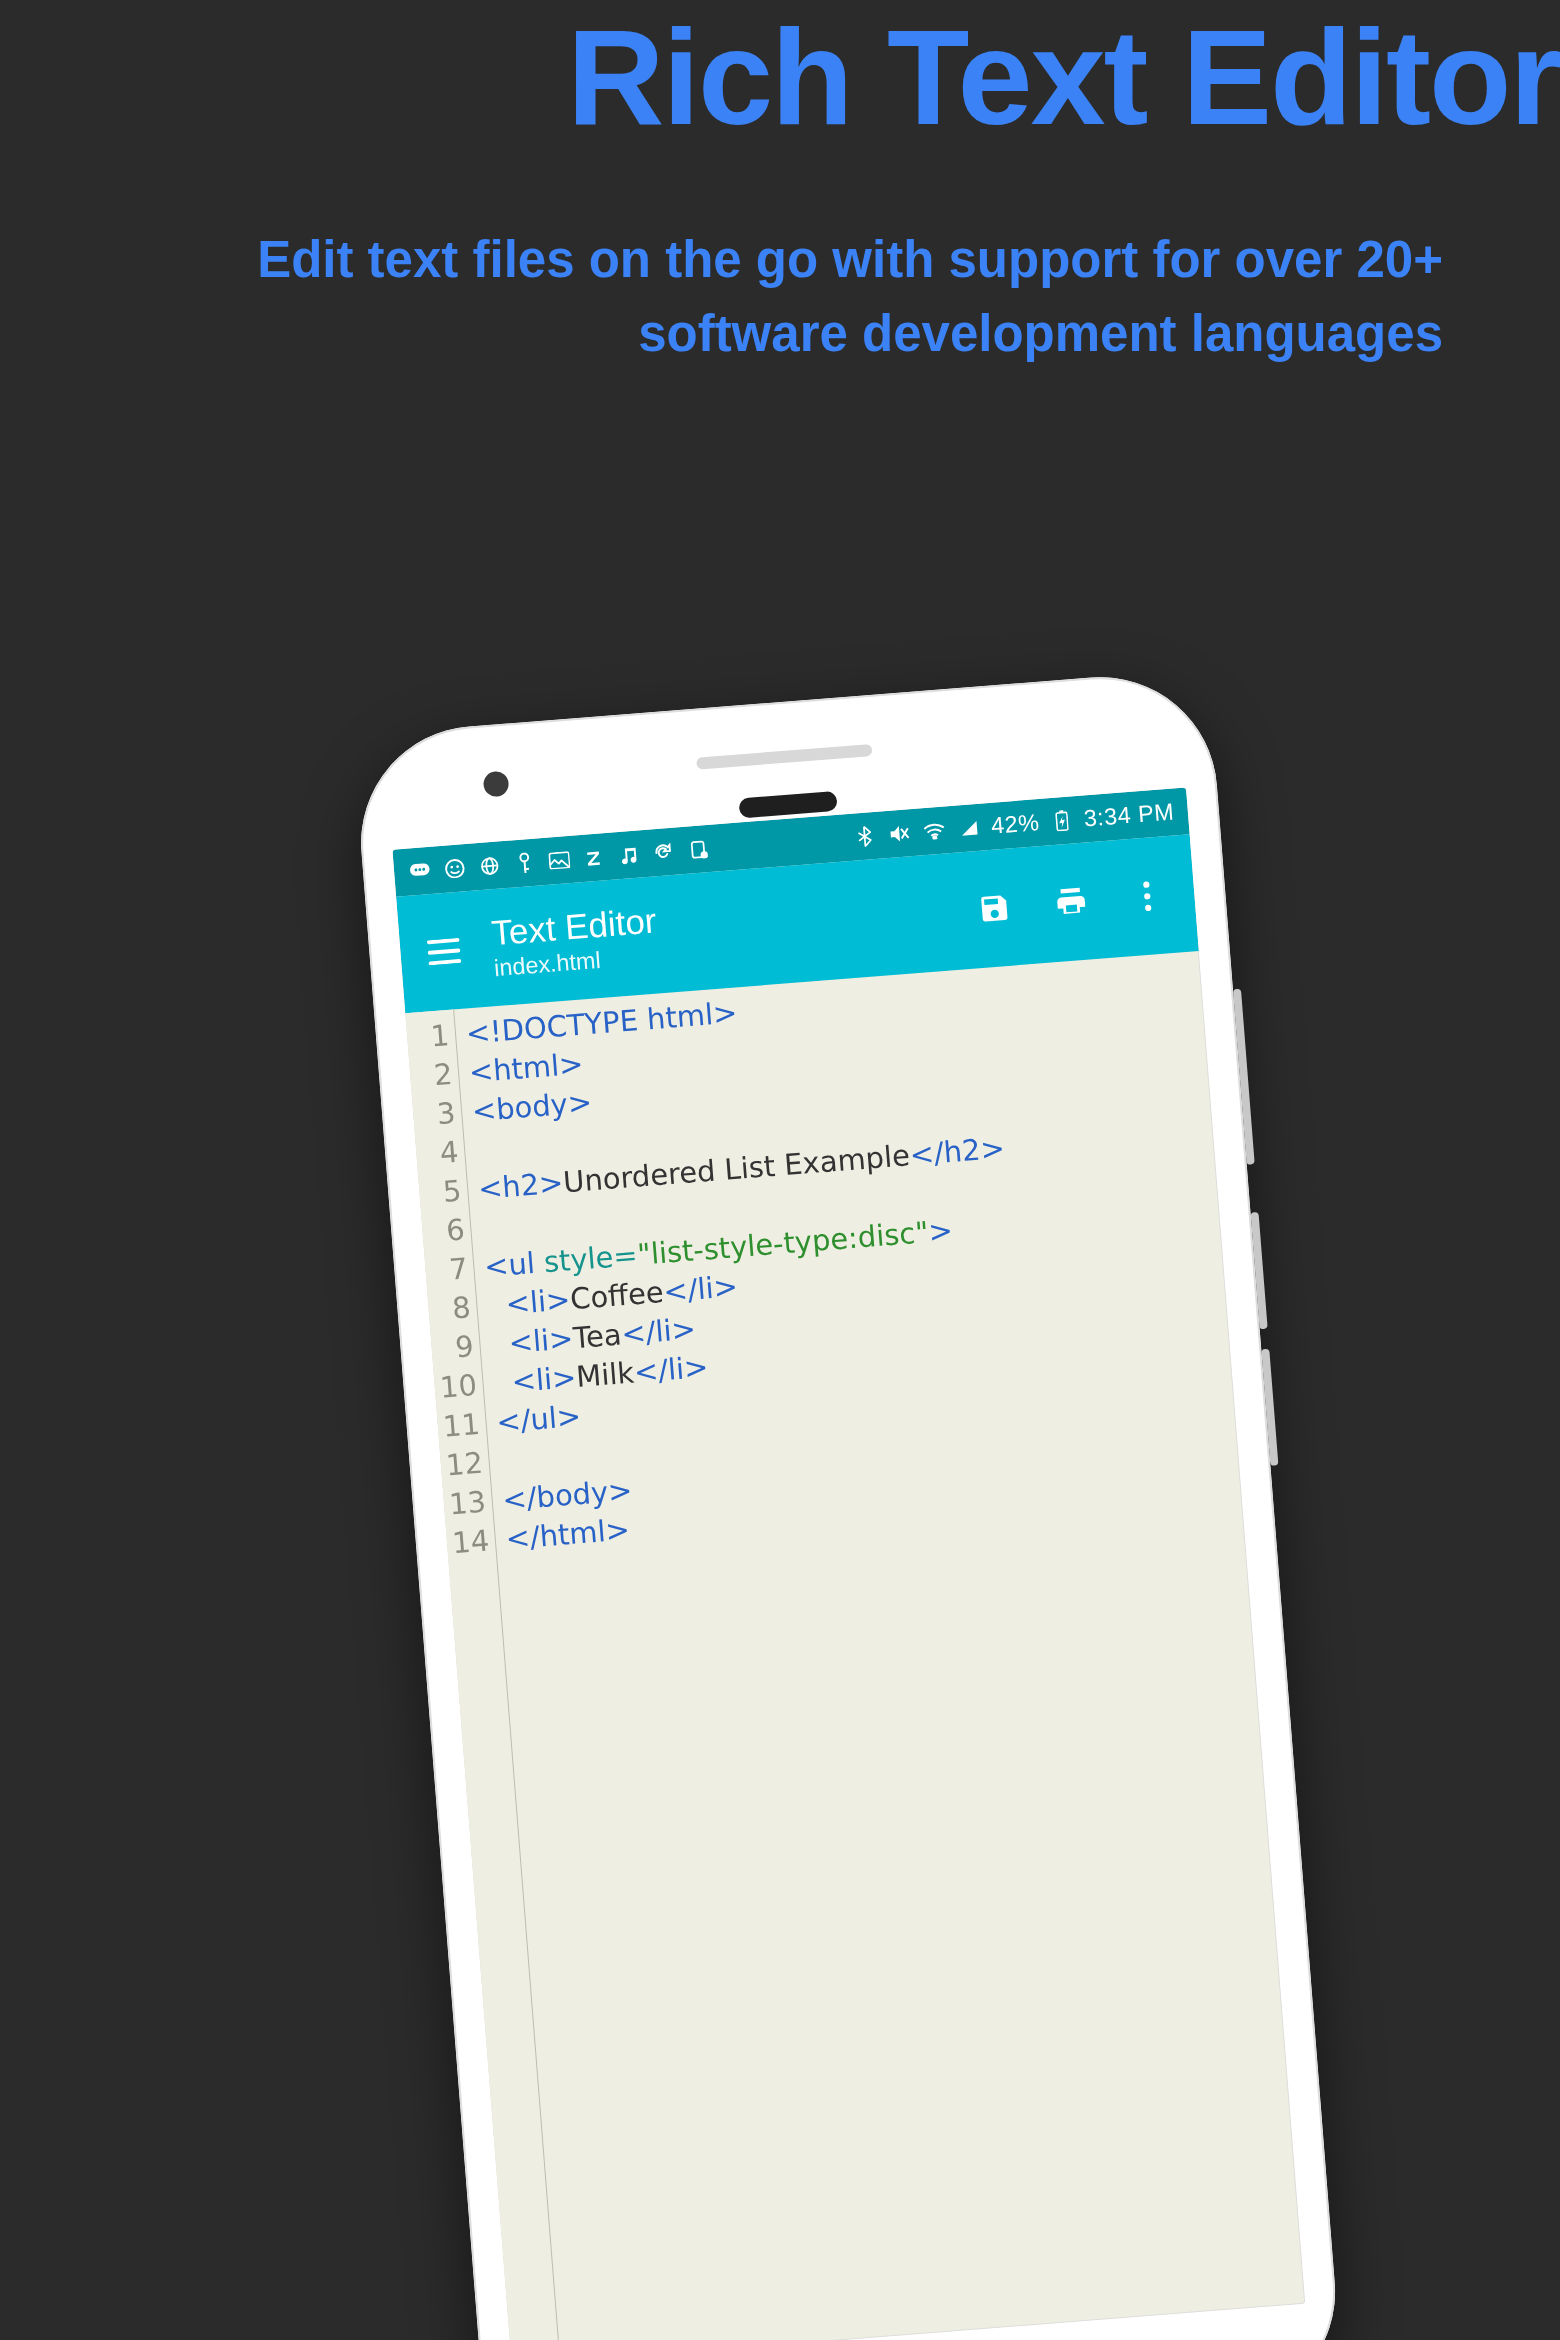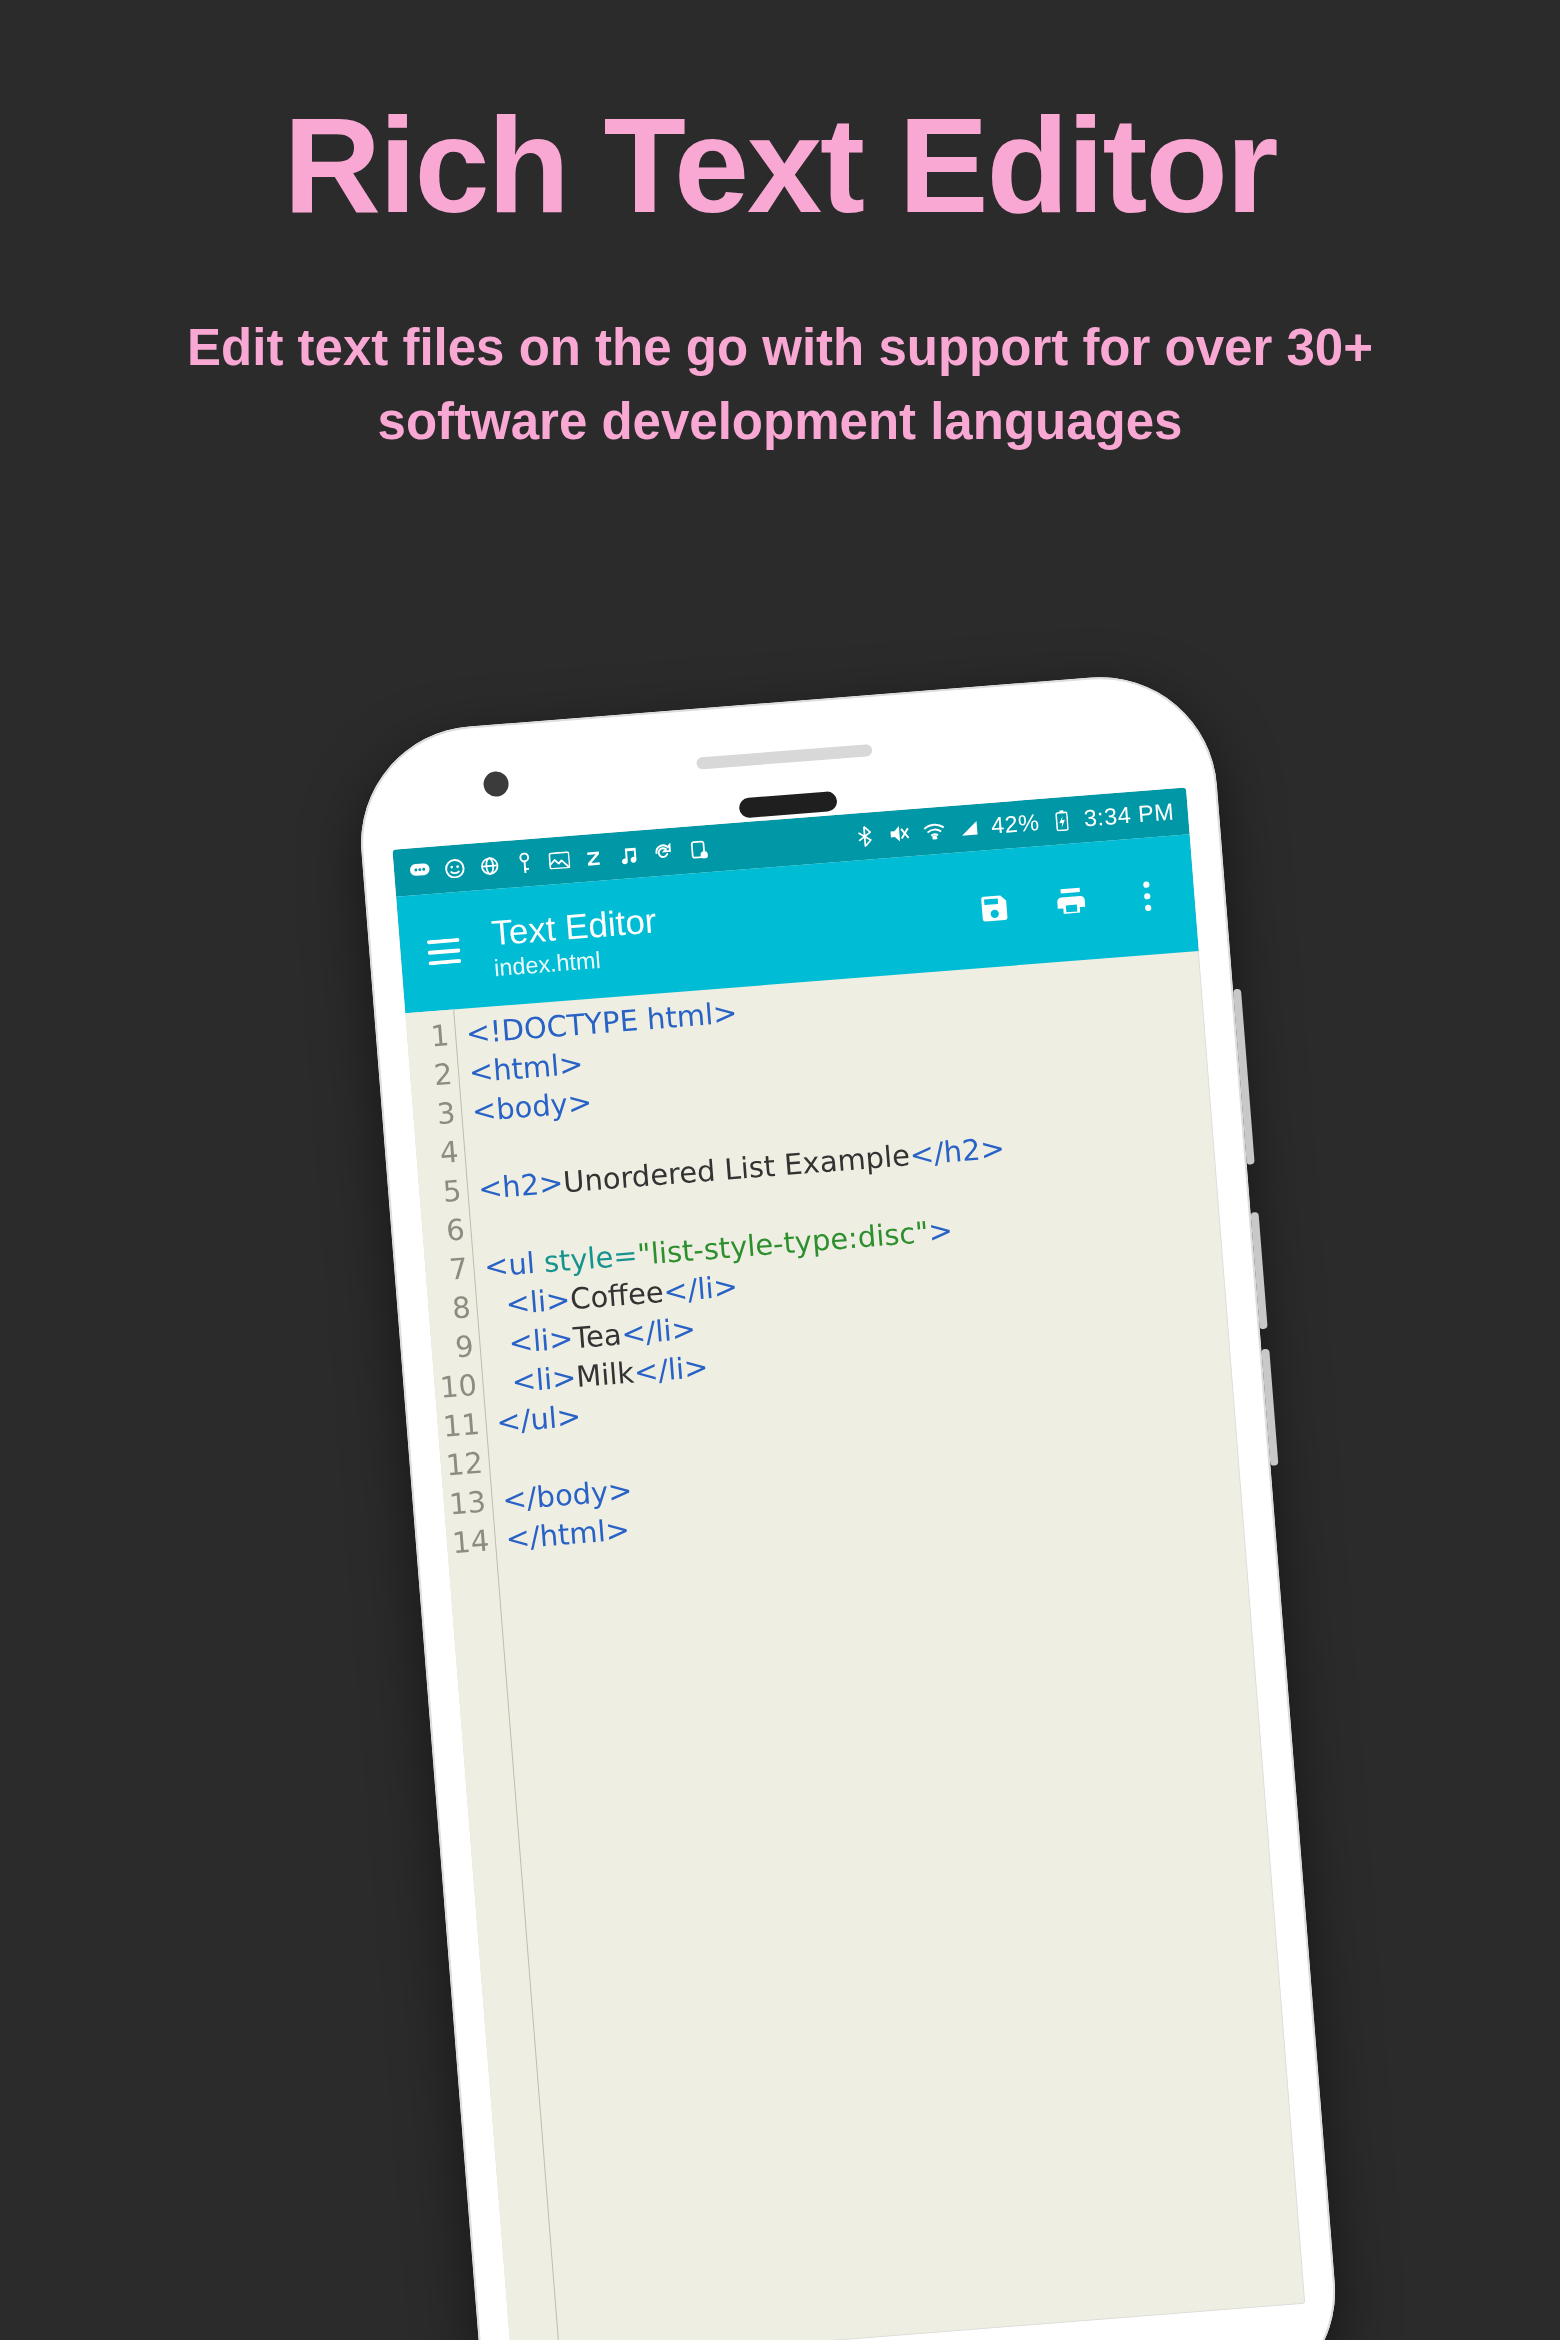--- a/index.html
+++ b/index.html
@@ -4,23 +4,22 @@
 <style>
   * { margin: 0; padding: 0; box-sizing: border-box; }
   html, body { width: 1560px; height: 2341px; }
   body {
     background: #2b2b2b;
     font-family: "Segoe UI", "Helvetica Neue", Arial, sans-serif;
     overflow: hidden;
     position: relative;
   }
   .hero {
-    text-align: center;
-    color: #f9a8d4;
-    padding-top: 88px;
+    text-align: right;
+    color: #3b82f6;
   }
   .hero h1 {
     font-size: 135px;
     font-weight: 800;
     letter-spacing: -2px;
     margin-bottom: 68px;
   }
   .hero p {
     font-size: 51px;
     font-weight: 600;
@@ -158,21 +157,21 @@
   .tag { color: #2862c7; }
   .attr { color: #15938d; }
   .str { color: #2e8f2e; }
   .txt { color: #333333; }
 </style>
 </head>
 <body>
 
 <div class="hero">
   <h1>Rich Text Editor</h1>
-  <p>Edit text files on the go with support for over 30+ software development languages</p>
+  <p>Edit text files on the go with support for over 20+ software development languages</p>
 </div>
 
 <div class="phone-wrap">
   <div class="phone">
     <div class="camera"></div>
     <div class="speaker-top"></div>
     <div class="speaker-low"></div>
     <div class="side-btn sb1"></div>
     <div class="side-btn sb2"></div>
     <div class="side-btn sb3"></div>

